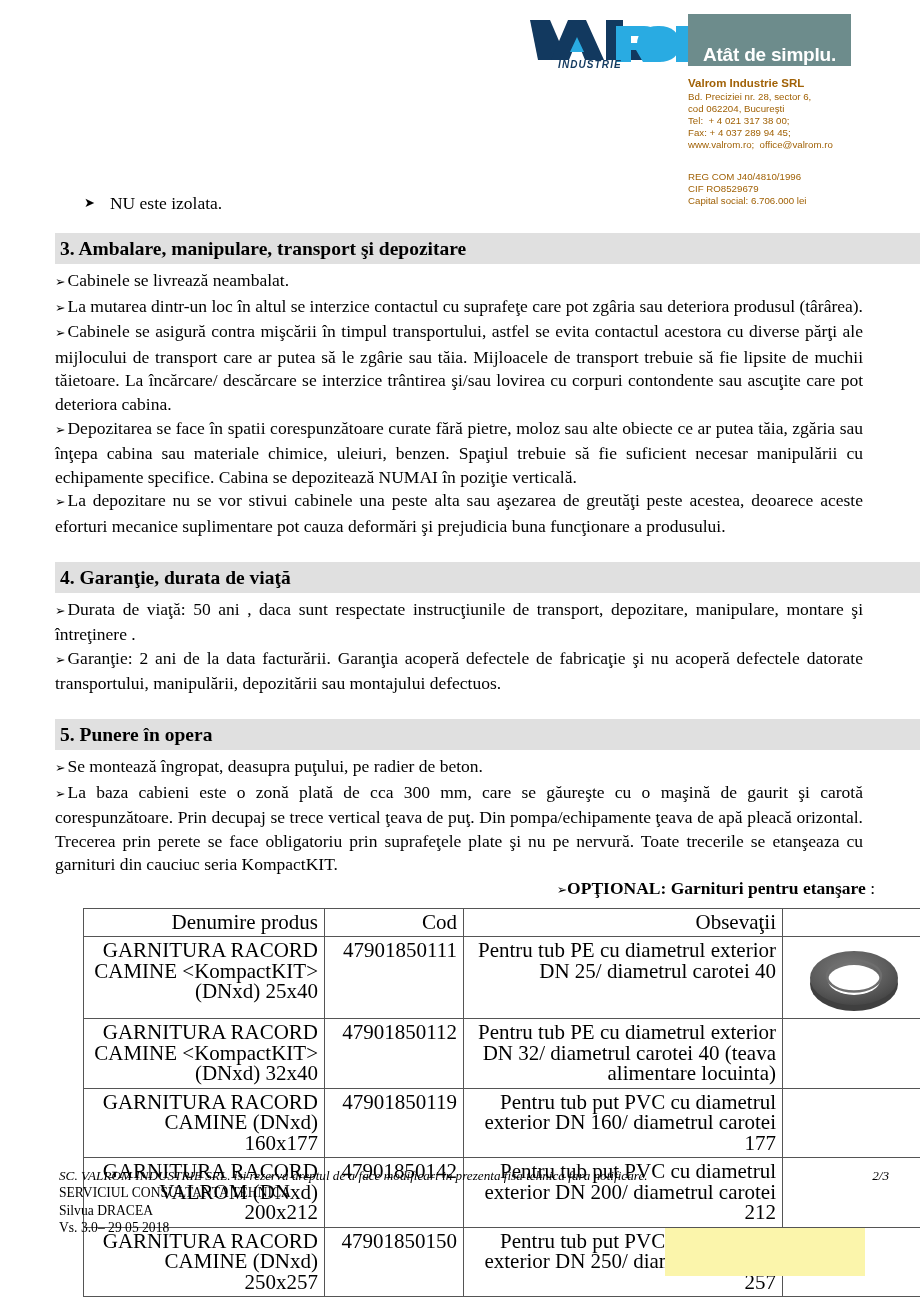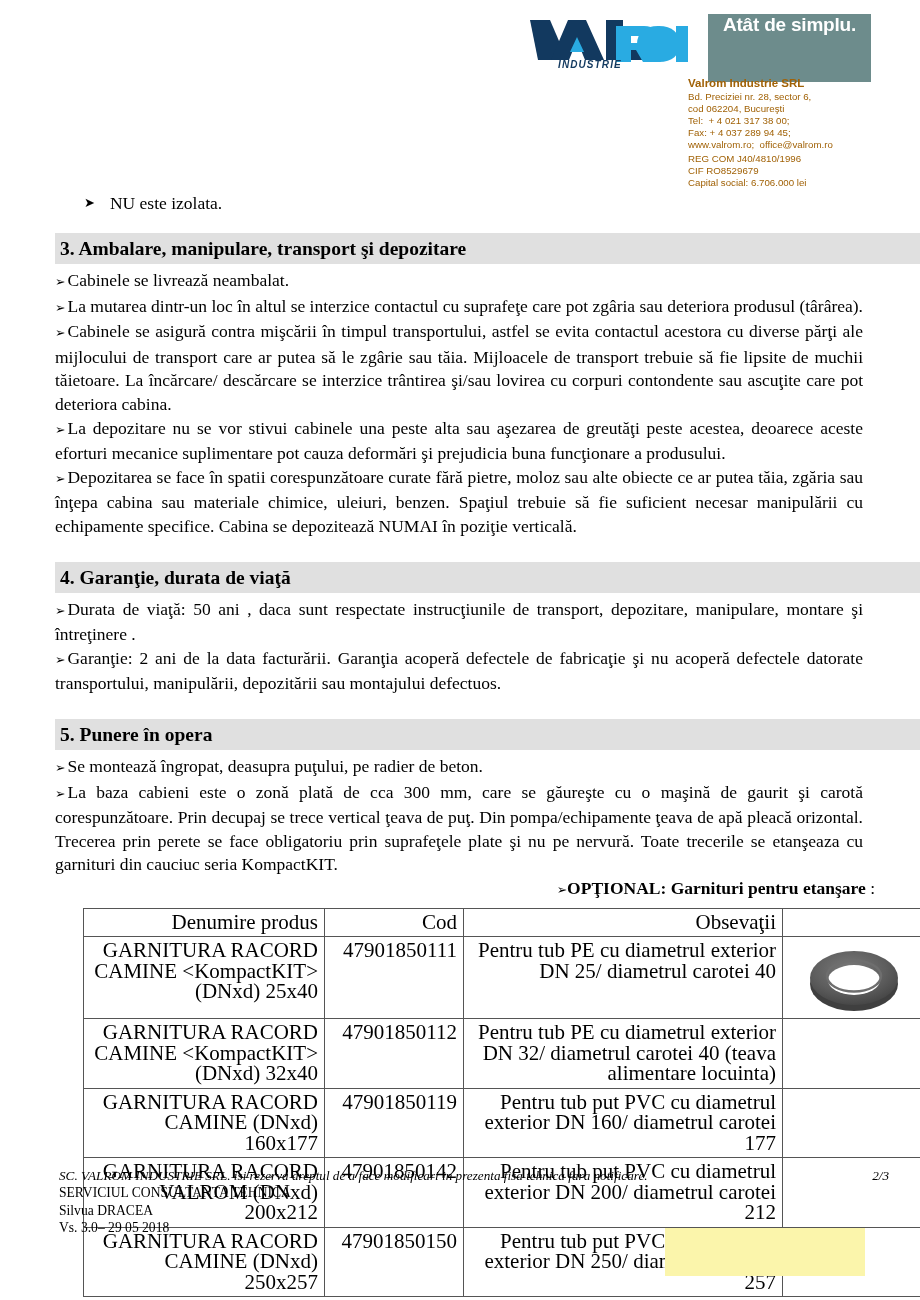--- a/index.html
+++ b/index.html
@@ -30,26 +30,25 @@
     width: 160px;
     height: 58px;
   }
   .logo-svg { display: block; }
 
   .tagline-box {
     position: absolute;
     left: 688px;
     top: 14px;
     width: 163px;
-    height: 68px;
+    height: 52px;
     background: #6d8c8c;
     display: flex;
-    align-items: flex-start;
+    align-items: flex-end;
     justify-content: center;
-    margin-left: 20px;
   }
   .tagline-text {
     font-family: "Liberation Sans", sans-serif;
     font-weight: bold;
     font-size: 19px;
     color: #ffffff;
     letter-spacing: -0.2px;
   }
 
   .company-info {
@@ -65,21 +64,21 @@
     font-size: 11.5px;
     line-height: 14px;
     margin-bottom: 1px;
   }
   .company-line {
     font-size: 9.7px;
     line-height: 11.9px;
     white-space: pre;
   }
   .company-reg {
-    margin-top: 2px;
+    margin-top: 20px;
   }
   .company-reg .company-line {
     font-size: 9.7px;
     line-height: 12.2px;
   }
 
   
   .content {
     position: absolute;
     left: 55px;
@@ -266,23 +265,23 @@
   </div>
 
   <div class="section-heading">3. Ambalare, manipulare, transport şi depozitare</div>
 
   <p class="para para-nojustify"><span class="arrow">➢</span><span>Cabinele se livrează neambalat.</span></p>
 
   <p class="para"><span class="arrow">➢</span><span>La mutarea dintr-un loc în altul se interzice contactul cu suprafeţe care pot zgâria sau deteriora produsul (târârea).</span></p>
 
   <p class="para"><span class="arrow">➢</span><span>Cabinele se asigură contra mişcării în timpul transportului, astfel se evita contactul acestora cu diverse părţi ale mijlocului de transport care ar putea să le zgârie sau tăia. Mijloacele de transport trebuie să fie lipsite de muchii tăietoare. La încărcare/ descărcare se interzice trântirea şi/sau lovirea cu corpuri contondente sau ascuţite care pot deteriora cabina.</span></p>
 
+  <p class="para"><span class="arrow">➢</span><span>Depozitarea se face în spatii corespunzătoare curate fără pietre, moloz sau alte obiecte ce ar putea tăia, zgăria sau înţepa cabina sau materiale chimice, uleiuri, benzen.   Spaţiul trebuie să fie suficient necesar manipulării cu echipamente specifice. Cabina se depozitează NUMAI în poziţie verticală.</span></p>
+
   <p class="para"><span class="arrow">➢</span><span>La depozitare nu se vor stivui cabinele una peste alta sau aşezarea de greutăţi peste acestea, deoarece aceste eforturi mecanice suplimentare pot cauza deformări şi prejudicia buna funcţionare a produsului.</span></p>
-
-  <p class="para"><span class="arrow">➢</span><span>Depozitarea se face în spatii corespunzătoare curate fără pietre, moloz sau alte obiecte ce ar putea tăia, zgăria sau înţepa cabina sau materiale chimice, uleiuri, benzen.   Spaţiul trebuie să fie suficient necesar manipulării cu echipamente specifice. Cabina se depozitează NUMAI în poziţie verticală.</span></p>
 
   <div class="gap-lg"></div>
 
   <div class="section-heading">4. Garanţie,  durata de viaţă</div>
 
   <p class="para"><span class="arrow">➢</span><span>Durata de viaţă: 50 ani , daca sunt respectate instrucţiunile de transport, depozitare, manipulare, montare şi întreţinere .</span></p>
 
   <p class="para"><span class="arrow">➢</span><span>Garanţie: 2 ani de la data facturării. Garanţia acoperă defectele de fabricaţie şi nu acoperă defectele datorate transportului, manipulării, depozitării sau montajului defectuos.</span></p>
 
   <div class="gap-lg"></div>

